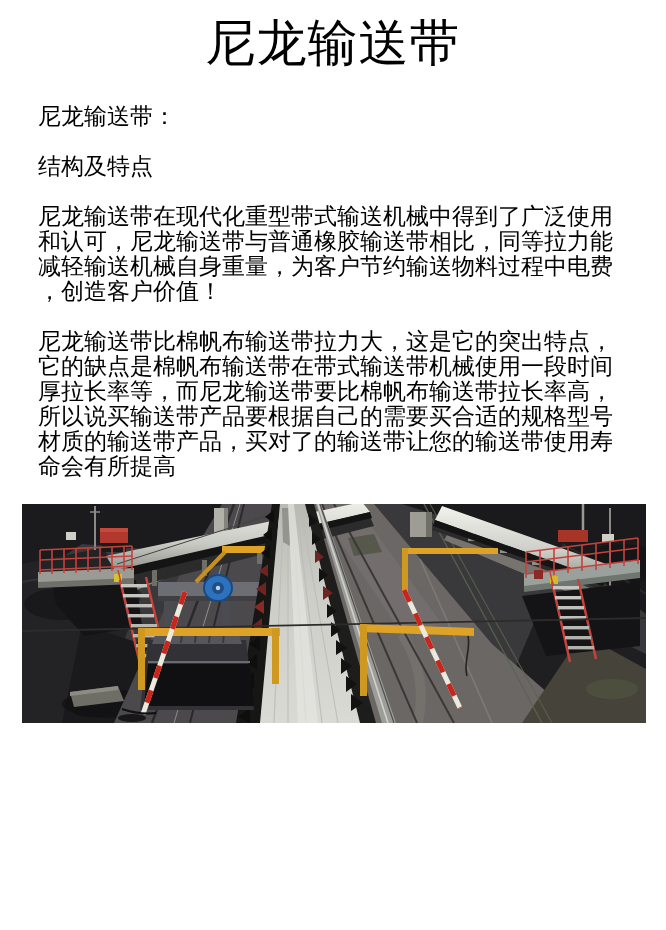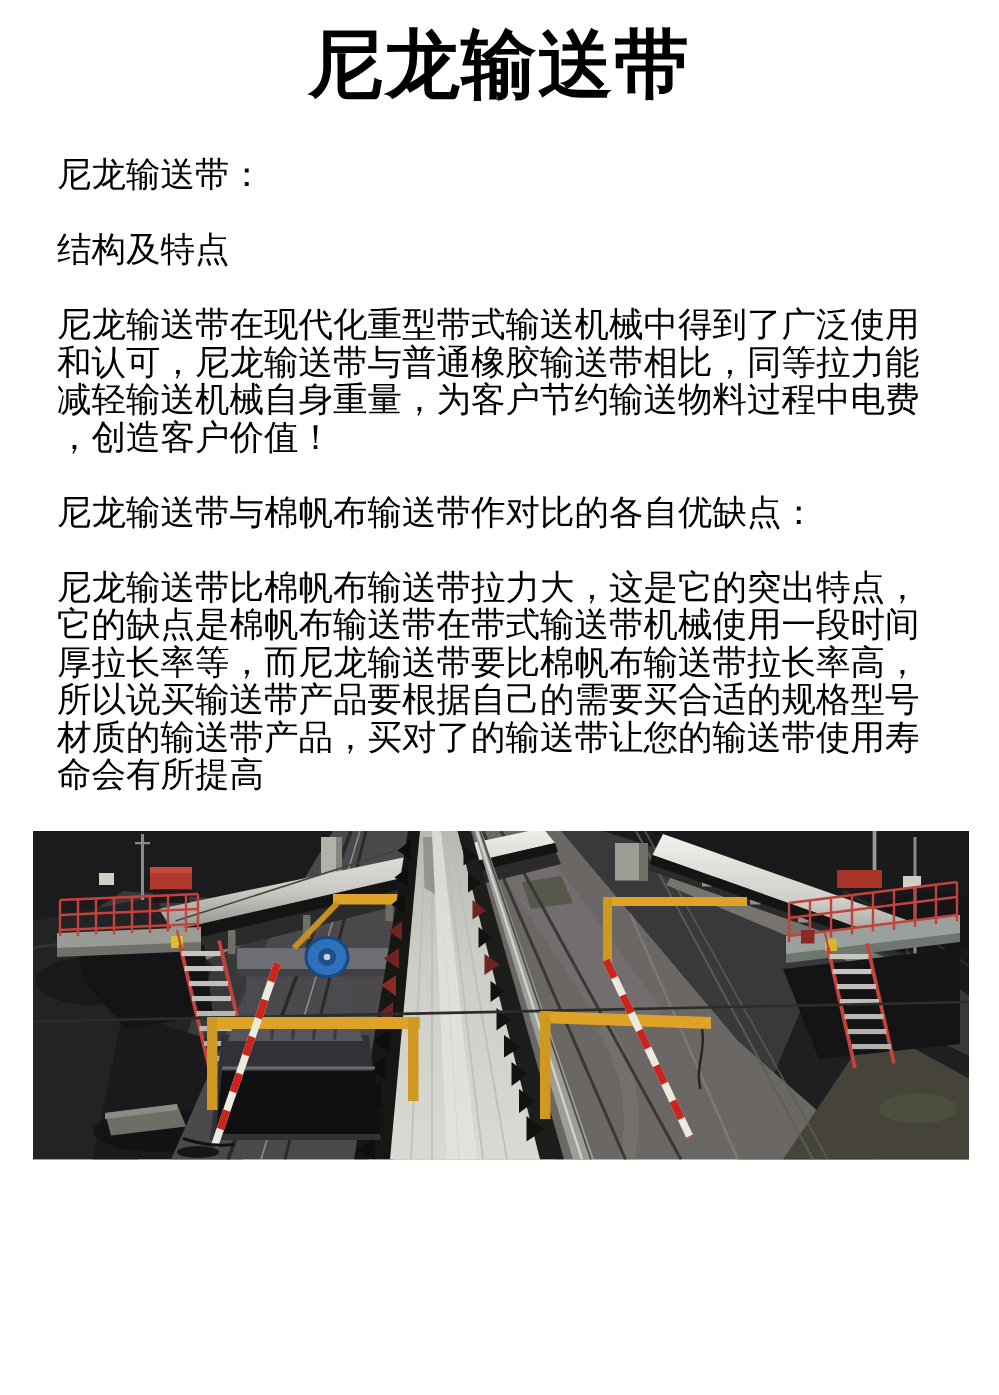--- a/index.html
+++ b/index.html
@@ -6,21 +6,21 @@
   body{
     width:666px;height:930px;
     background:#ffffff;color:#000;
     font-family:"Liberation Sans","DejaVu Sans",sans-serif;
     overflow:hidden;position:relative;
   }
   h1.page-title{
     margin:12px 0 0 0;
     text-align:center;
     font-size:50px;line-height:62px;
-    font-weight:700;
+    font-weight:400;
     letter-spacing:1px;
   }
   .article-body{margin-top:30px;}
   p.para{
     width:582px;
     margin:0 0 25px 38px;
     font-size:23px;line-height:25px;
     word-break:break-all;
     line-break:anywhere;
     white-space:normal;
@@ -35,21 +35,20 @@
 </head>
 <body>
 
 <main>
   <h1 class="page-title">尼龙输送带</h1>
 
   <div class="article-body">
     <p class="para">尼龙输送带：</p>
     <p class="para">结构及特点</p>
     <p class="para">尼龙输送带在现代化重型带式输送机械中得到了广泛使用和认可，尼龙输送带与普通橡胶输送带相比，同等拉力能减轻输送机械自身重量，为客户节约输送物料过程中电费，创造客户价值！</p>
-    <p class="para">尼龙输送带与棉帆布输送带作对比的各自优缺点：</p>
     <p class="para">尼龙输送带比棉帆布输送带拉力大，这是它的突出特点，它的缺点是棉帆布输送带在带式输送带机械使用一段时间厚拉长率等，而尼龙输送带要比棉帆布输送带拉长率高，所以说买输送带产品要根据自己的需要买合适的规格型号材质的输送带产品，买对了的输送带让您的输送带使用寿命会有所提高</p>
   </div>
 
   <figure class="photo" role="img" aria-label="煤场带式输送机现场照片：中间为浅灰色输送带，两侧为带红色护栏平台和白色罩壳的输送机，黄色龙门架、蓝色卷盘及红白相间栏杆">
     <svg width="624" height="219" viewBox="0 0 624 219" xmlns="http://www.w3.org/2000/svg">
       <defs>
         <linearGradient id="beltGrad" x1="0" y1="0" x2="0" y2="1">
           <stop offset="0" stop-color="#b9b9b4"></stop>
           <stop offset="0.4" stop-color="#cdcdc8"></stop>
           <stop offset="1" stop-color="#dadad5"></stop>

